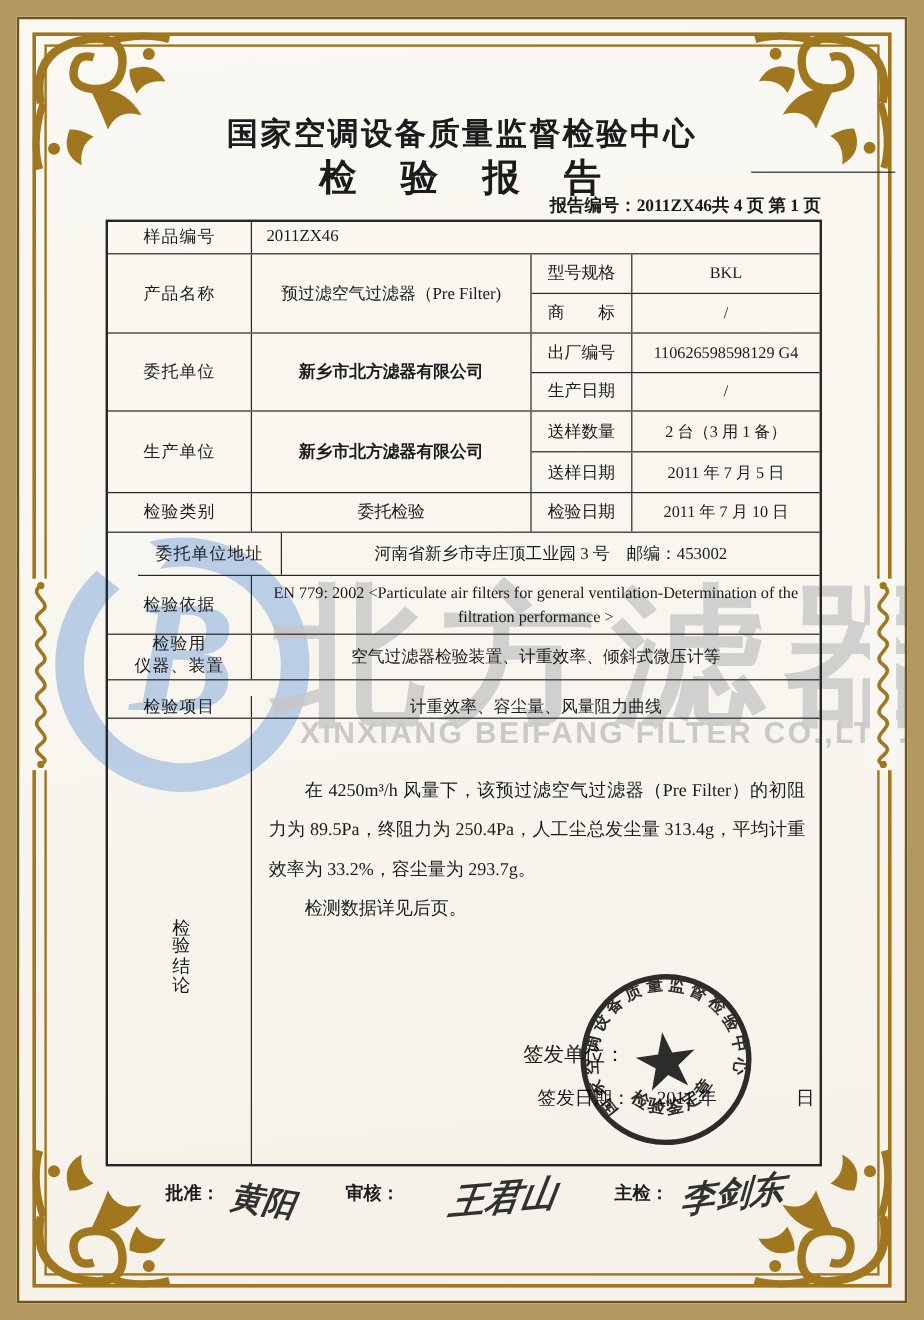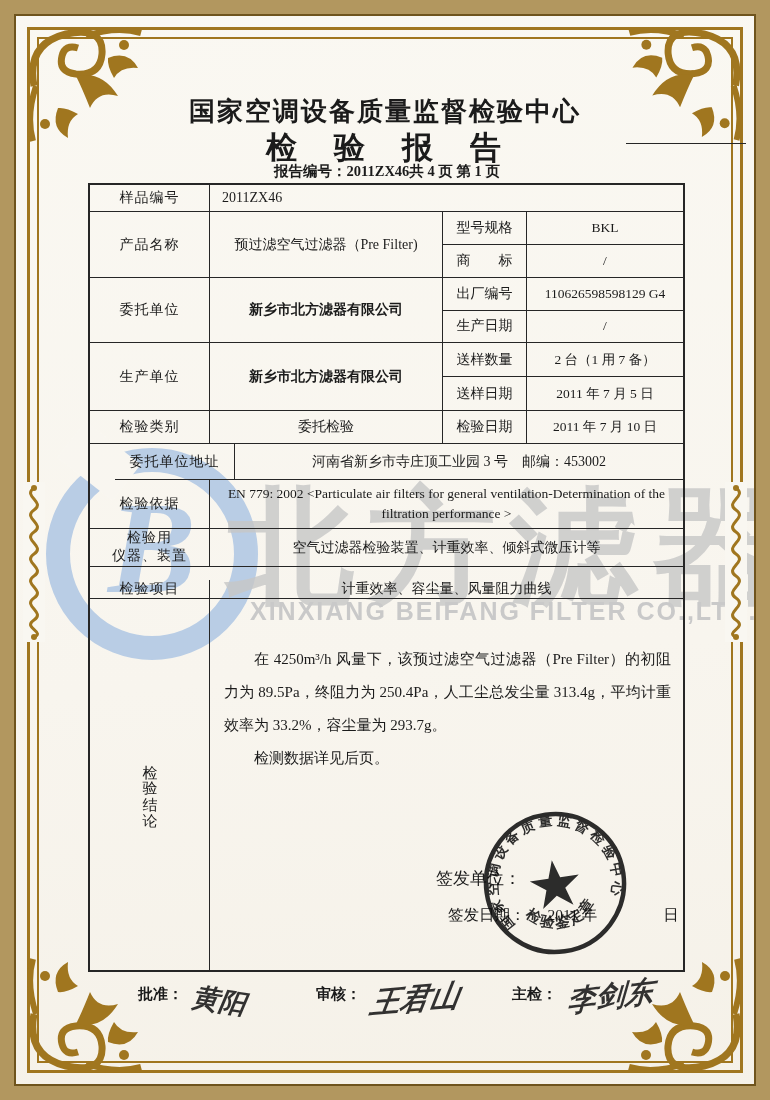--- a/index.html
+++ b/index.html
@@ -34,21 +34,21 @@
     font-size:128px; letter-spacing:14px; color:#c7c7c7; opacity:.8; transform:scaleY(.98);}
   .wm-en{position:absolute; left:250px; top:597px; z-index:0; white-space:nowrap;
     font-family:"Liberation Sans","DejaVu Sans",sans-serif; font-weight:bold;
     font-size:25px; letter-spacing:2px; color:#c9c9c9;}
   
   .org-title{position:absolute; top:94px; left:0; right:0; z-index:1; text-align:center;
     font-size:26px; font-weight:bold; letter-spacing:2px;}
   .doc-title{position:absolute; top:127px; left:0; right:0; z-index:1; text-align:center;
     font-size:31px; font-weight:bold; letter-spacing:3px;}
   .meta-row{position:absolute; top:162px; left:90px; right:86px; z-index:1;
-    display:flex; justify-content:center; font-size:14.5px; font-weight:600;}
+    display:flex; justify-content:flex-end; font-size:14.5px; font-weight:600;}
   
   .report-table{position:absolute; left:88px; top:183px; width:597px; height:789px; z-index:1;
     border:2px solid #262626; box-sizing:border-box; display:flex; flex-direction:column;
     font-size:14px;}
   .tr{display:flex; border-bottom:1.5px solid #262626; box-sizing:border-box; flex:0 0 auto;}
   .tr:last-child{border-bottom:none; flex:1 1 auto;}
   .cell{border-right:1.5px solid #262626; box-sizing:border-box; display:flex;
     align-items:center; justify-content:center; text-align:center; padding:0 4px;}
   .cell:last-child{border-right:none;}
   .lbl{flex:0 0 120px; letter-spacing:1px;}
@@ -78,21 +78,21 @@
     transform:rotate(-8deg); opacity:.93; mix-blend-mode:multiply;}
   
   .sig-row{position:absolute; top:980px; left:0; right:0; z-index:1; font-size:15px;}
   .sig-group{position:absolute; display:flex; align-items:flex-start; white-space:nowrap;}
   .sig-group .label{font-weight:600; padding-top:5px;text-align:right;}
   .sig{display:inline-block; font-size:27px; font-weight:bold; font-style:italic;
     color:#1d1d1d; line-height:1; margin-left:10px; opacity:.9;}
   .sig.a{transform:rotate(9deg) translateY(8px);}
   .sig.b{transform:rotate(-5deg) skewX(-14deg) translateY(4px); font-size:30px;}
   .sig.c{transform:rotate(-7deg) skewX(-10deg) translateY(2px); font-size:29px;}
-  .g-approve{left:138px;} .g-review{left:316px;} .g-chief{left:512px;}
+  .g-approve{left:138px;} .g-review{left:288px;gap:32px;} .g-chief{left:512px;}
 </style>
 </head>
 <body>
 
 <div class="page">
 
   <svg width="0" height="0" style="position:absolute">
     <defs>
       <symbol id="corner-flourish" viewBox="0 0 120 120">
         <g fill="none" stroke="#a0761f">
@@ -188,21 +188,21 @@
         </div>
       </div>
     </div>
 
     <div class="tr h68">
       <div class="cell lbl">生产单位</div>
       <div class="cell midcol bold">新乡市北方滤器有限公司</div>
       <div class="subgrid">
         <div class="subrow">
           <div class="cell sublbl">送样数量</div>
-          <div class="cell subval">2 台（1 用 7 备）</div>
+          <div class="cell subval">2 台（3 用 1 备）</div>
         </div>
         <div class="subrow">
           <div class="cell sublbl">送样日期</div>
           <div class="cell subval">2011 年 7 月 5 日</div>
         </div>
       </div>
     </div>
 
     <div class="tr h33">
       <div class="cell lbl">检验类别</div>

